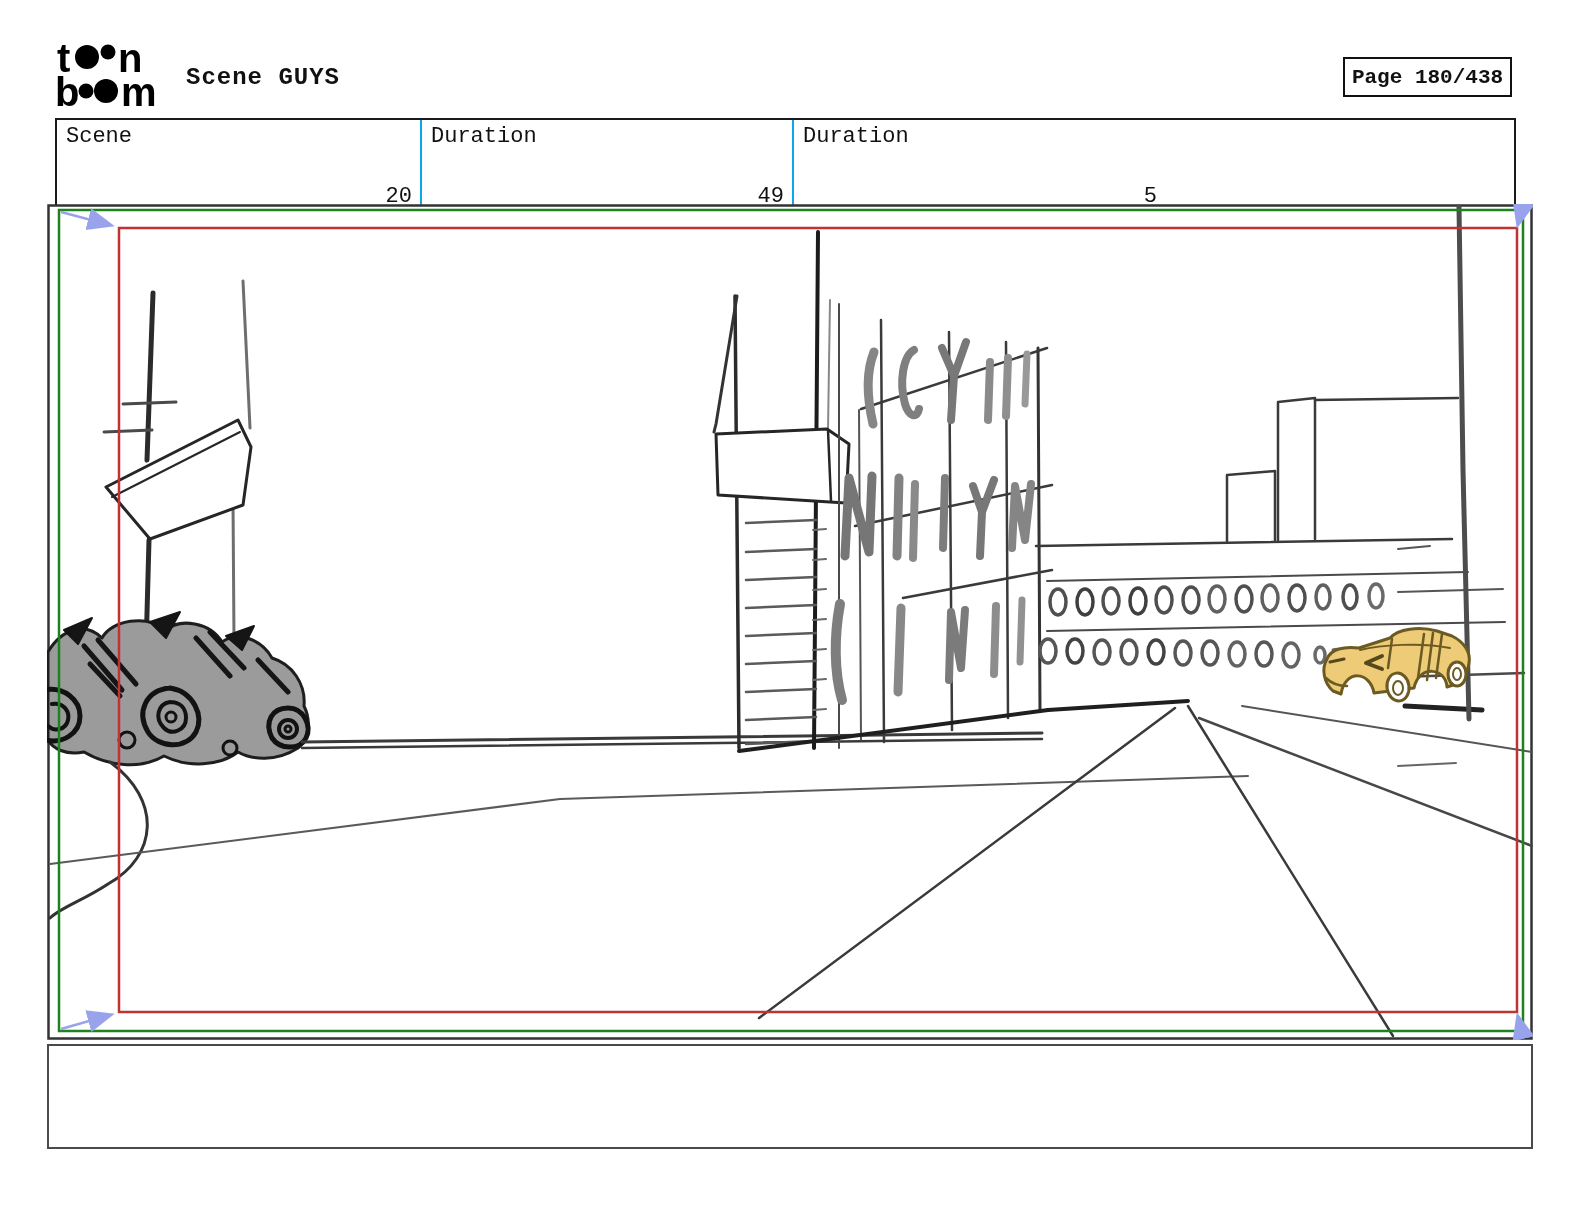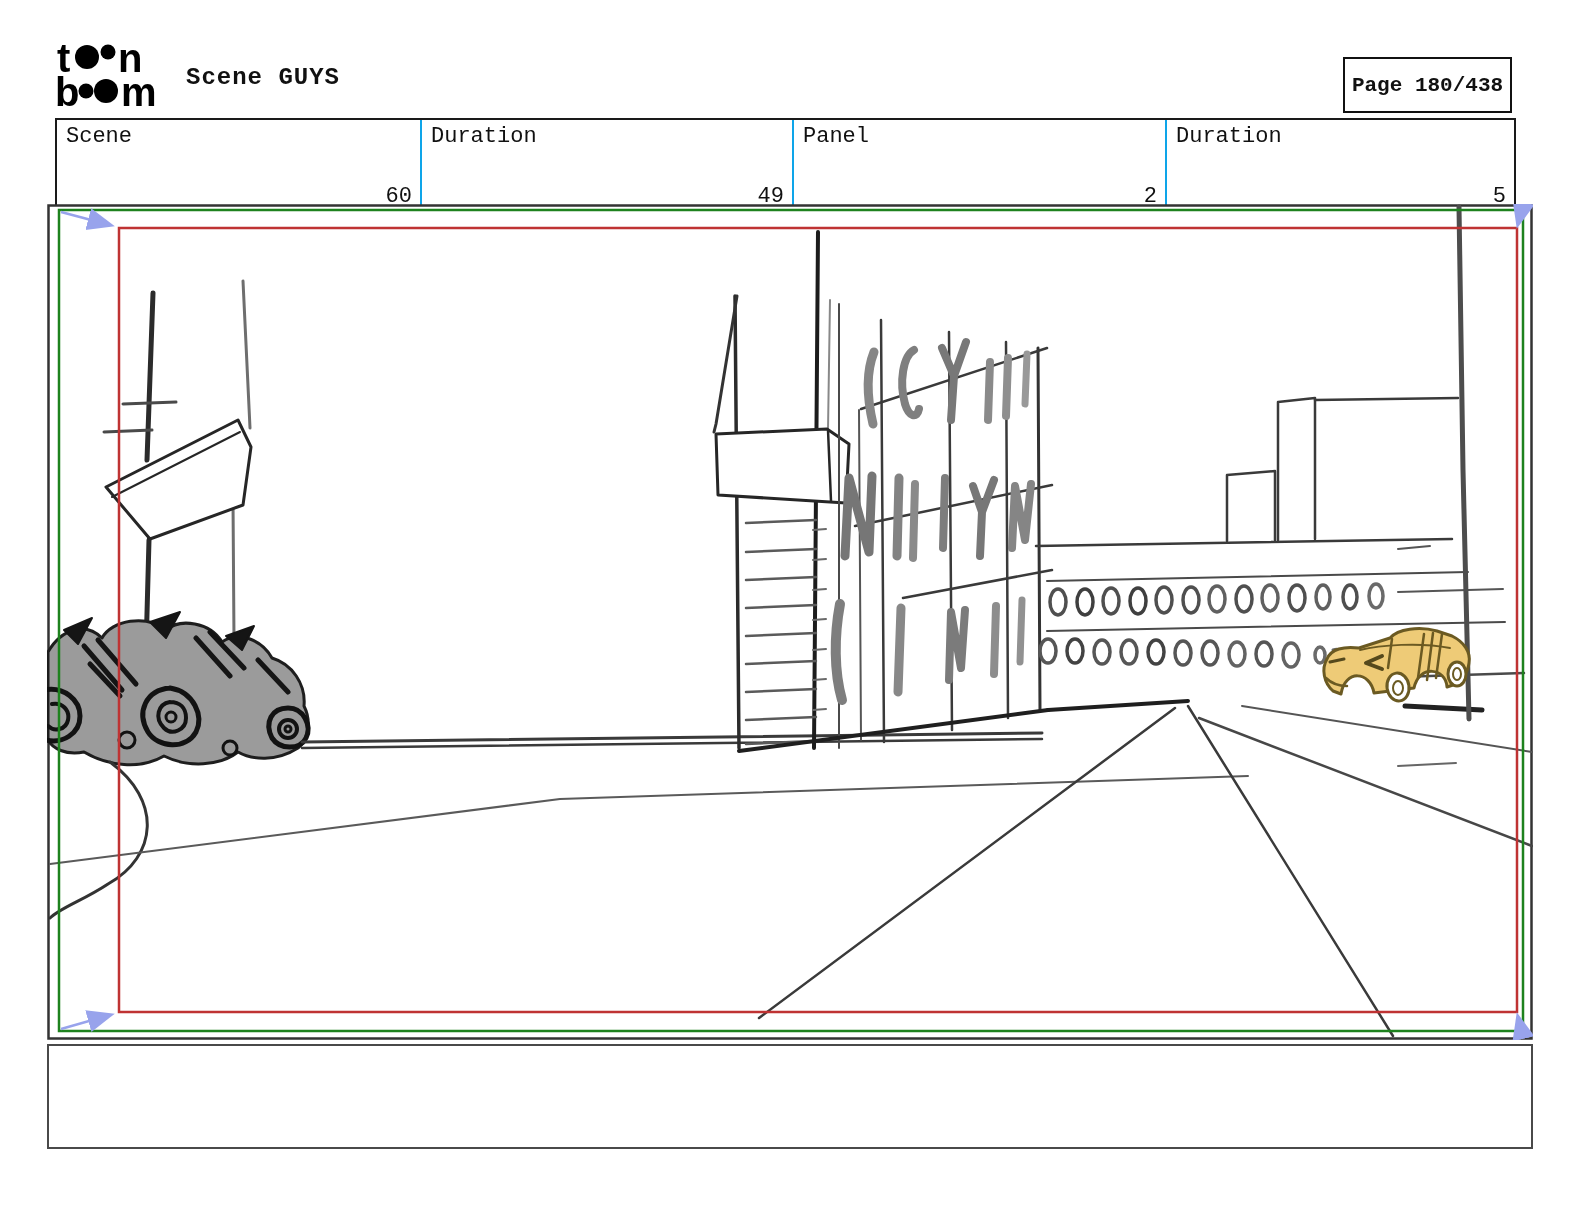--- a/index.html
+++ b/index.html
@@ -1,21 +1,21 @@
 <!DOCTYPE html>
 <html><head>
 <meta charset="utf-8">
 <style>
   html,body{margin:0;padding:0;background:#fff;}
   .page{position:relative;width:1584px;height:1224px;background:#ffffff;overflow:hidden;
         font-family:"Liberation Mono","DejaVu Sans Mono",monospace;color:#111;}
   
   .logo{position:absolute;left:55px;top:38px;}
   .title{position:absolute;left:186px;top:64px;font-size:24px;font-weight:700;letter-spacing:1px;}
-  .pagebox{position:absolute;left:1343px;top:57px;width:169px;height:56px;border:2px solid #111;
+  .pagebox{position:absolute;left:1343px;top:57px;width:169px;height:40px;border:2px solid #111;
            box-sizing:border-box;display:flex;align-items:center;justify-content:center;
            font-size:21px;font-weight:700;}
   
   .info-table{position:absolute;left:55px;top:118px;width:1461px;height:96px;border:2px solid #1a1a1a;
               box-sizing:border-box;display:grid;grid-template-columns:363px 372px 373px 349px;}
   .cell{position:relative;border-left:2px solid #0ea5e9;box-sizing:border-box;}
   .cell:first-child{border-left:none;}
   .cell .lbl{position:absolute;left:9px;top:4px;font-size:22px;}
   .cell .val{position:absolute;right:8px;bottom:3px;font-size:22px;}
   
@@ -39,29 +39,25 @@
     <circle cx="51" cy="53" r="12" fill="#000"></circle>
     <text x="66" y="68" font-size="40">m</text>
   </svg>
 
   <div class="title">Scene GUYS</div>
   <div class="pagebox">Page 180/438</div>
 
   <div class="info-table">
     <div class="cell">
       <span class="lbl">Scene</span>
-      <span class="val">60</span>
+      <span class="val">20</span>
     </div>
     <div class="cell">
       <span class="lbl">Duration</span>
       <span class="val">49</span>
-    </div>
-    <div class="cell">
-      <span class="lbl">Panel</span>
-      <span class="val">2</span>
     </div>
     <div class="cell">
       <span class="lbl">Duration</span>
       <span class="val">5</span>
     </div>
   </div>
 
   <svg class="panel-svg" viewBox="47 204 1486 836">
     <defs>
       <marker id="arw" orient="auto" markerWidth="12" markerHeight="10" refX="9" refY="4.5">

